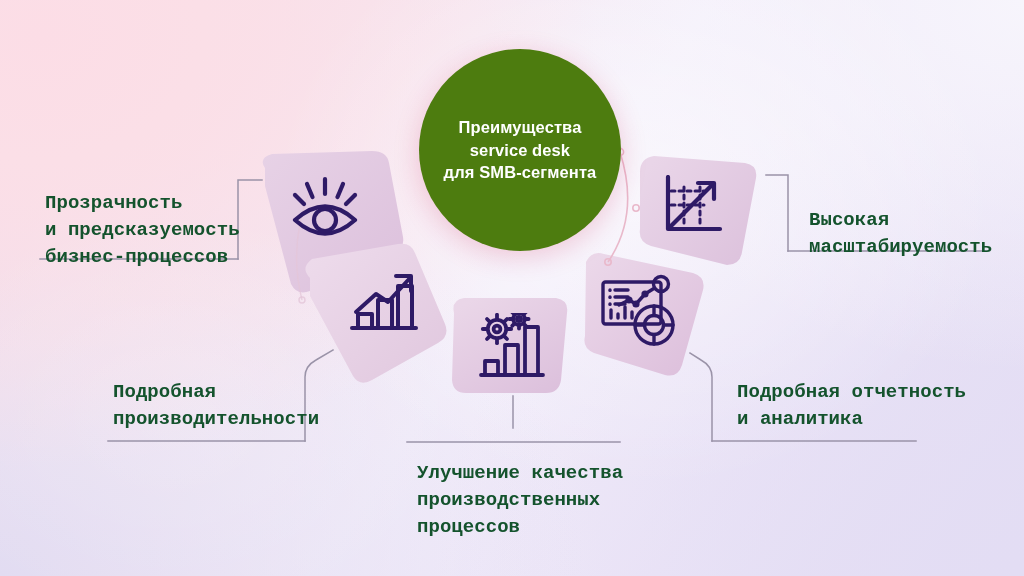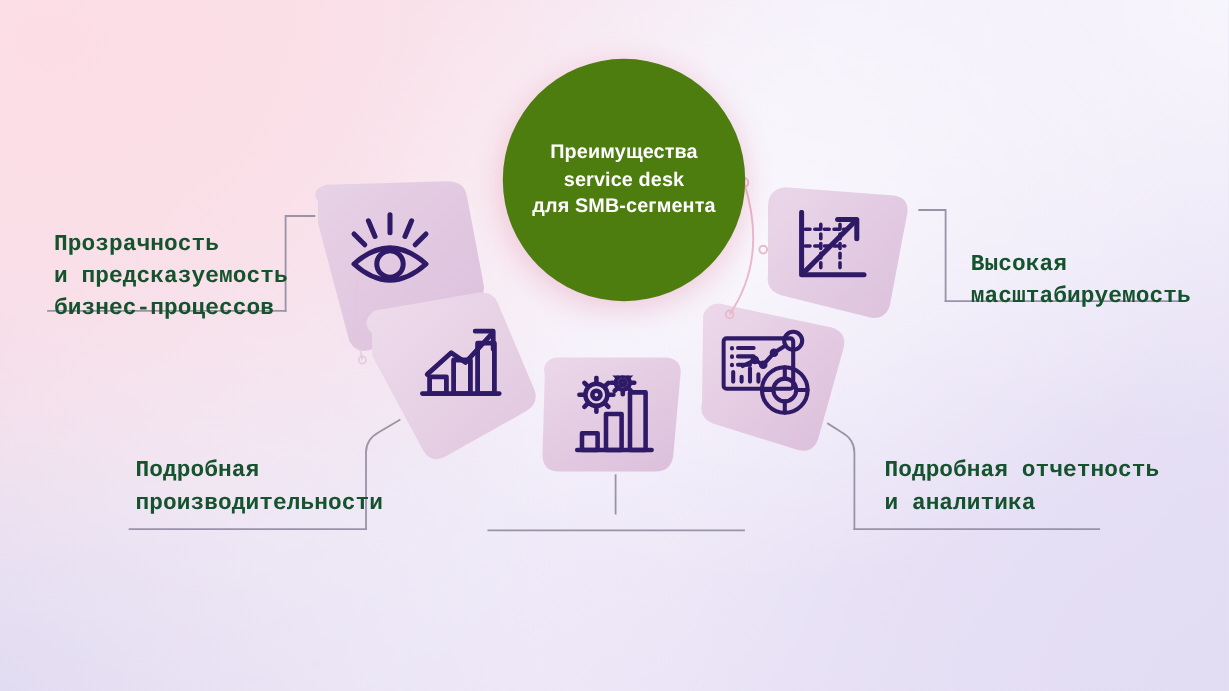--- a/index.html
+++ b/index.html
@@ -302,20 +302,23 @@
     </svg>
   </div>
 
   <div class="label lbl-transparency">Прозрачность
 и предсказуемость
 бизнес-процессов</div>
 
   <div class="label lbl-productivity">Подробная
 производительности</div>
 
+  <div class="label lbl-quality">Улучшение качества
+производственных
+процессов</div>
 
   <div class="label lbl-scalability">Высокая
 масштабируемость</div>
 
   <div class="label lbl-reporting">Подробная отчетность
 и аналитика</div>
 
 </div>
 
 </body></html>

